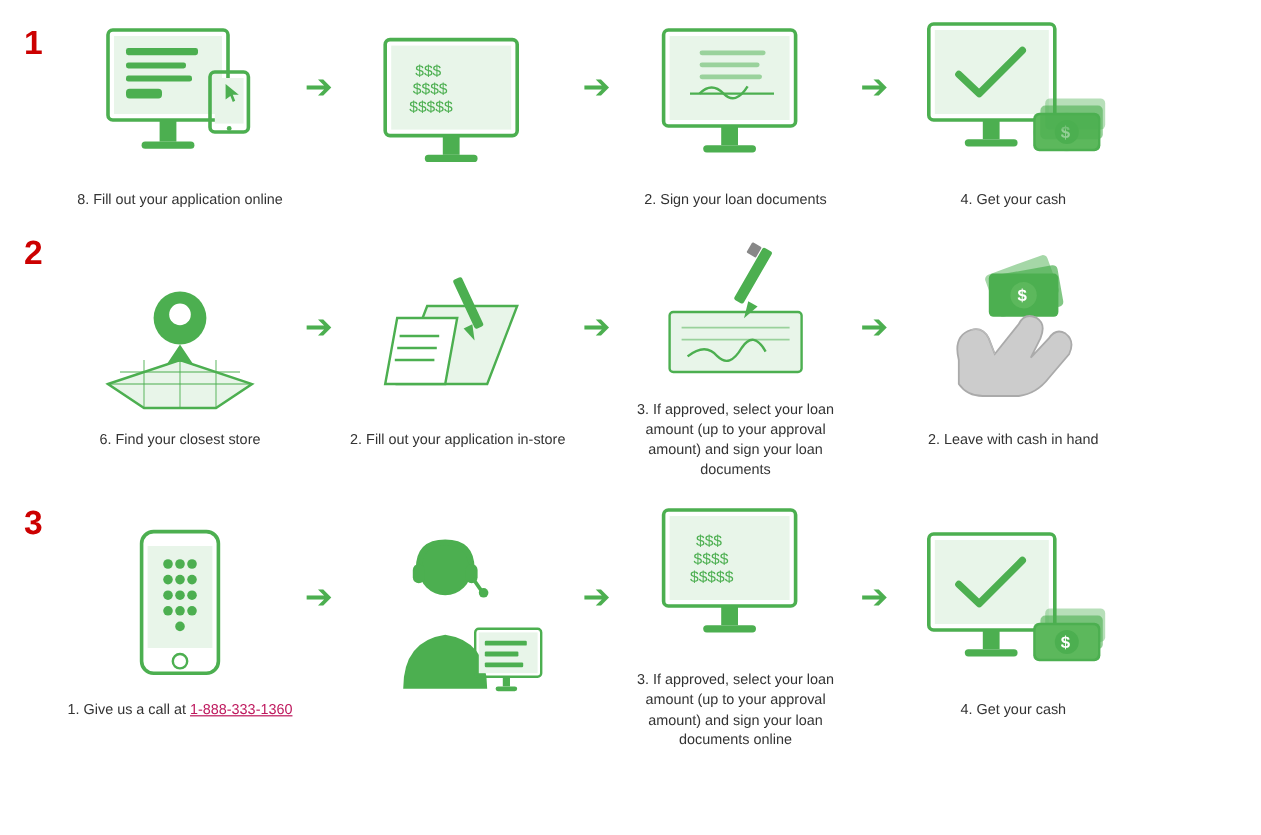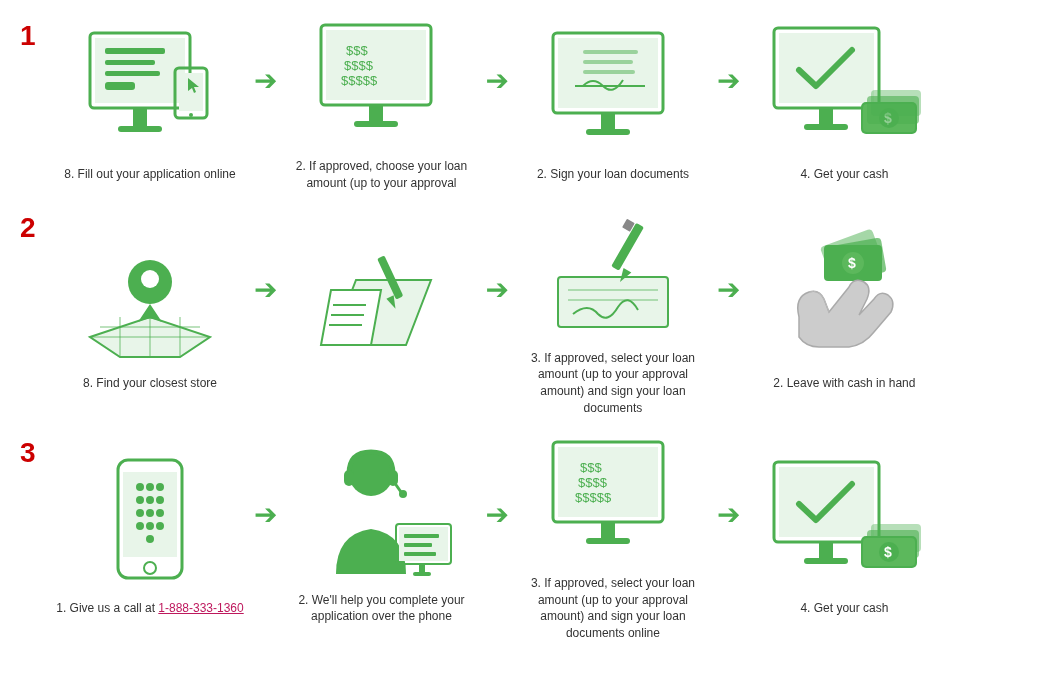--- a/index.html
+++ b/index.html
@@ -119,21 +119,20 @@
           <rect x="25" y="20" width="100" height="70" fill="#e8f5e9"></rect>
 
           <text x="45" y="45" font-size="13" fill="#4caf50" font-family="Arial">$$$</text>
           <text x="43" y="60" font-size="13" fill="#4caf50" font-family="Arial">$$$$</text>
           <text x="40" y="75" font-size="13" fill="#4caf50" font-family="Arial">$$$$$</text>
 
           <rect x="68" y="95" width="14" height="16" fill="#4caf50"></rect>
           <rect x="53" y="111" width="44" height="6" rx="3" fill="#4caf50"></rect>
         </svg>
       </div>
-      <div class="step-label">2. If approved, choose your loan amount (up to your approval</div>
     </div>
 
     <div class="arrow">➔</div>
 
     <div class="step">
       <div class="step-icon">
         <svg viewBox="0 0 160 140" xmlns="http://www.w3.org/2000/svg">
 
           <rect x="20" y="15" width="110" height="80" rx="4" fill="none" stroke="#4caf50" stroke-width="3"></rect>
           <rect x="25" y="20" width="100" height="70" fill="#e8f5e9"></rect>
@@ -195,40 +194,41 @@
           <line x1="30" y1="100" x2="130" y2="100" stroke="#4caf50" stroke-width="1.5" opacity="0.5"></line>
           <line x1="50" y1="90" x2="50" y2="130" stroke="#4caf50" stroke-width="1.5" opacity="0.5"></line>
           <line x1="80" y1="90" x2="80" y2="130" stroke="#4caf50" stroke-width="1.5" opacity="0.5"></line>
           <line x1="110" y1="90" x2="110" y2="130" stroke="#4caf50" stroke-width="1.5" opacity="0.5"></line>
 
           <circle cx="80" cy="55" r="22" fill="#4caf50"></circle>
           <circle cx="80" cy="52" r="9" fill="white"></circle>
           <path d="M80 77 L68 95 Q80 88 92 95 Z" fill="#4caf50"></path>
         </svg>
       </div>
-      <div class="step-label">8. Find your closest store</div>
+      <div class="step-label">6. Find your closest store</div>
     </div>
 
     <div class="arrow">➔</div>
 
     <div class="step">
       <div class="step-icon">
         <svg viewBox="0 0 160 140" xmlns="http://www.w3.org/2000/svg">
 
           <polygon points="30,110 55,45 130,45 105,110" fill="#e8f5e9" stroke="#4caf50" stroke-width="2"></polygon>
           <polygon points="20,110 30,55 80,55 70,110" fill="white" stroke="#4caf50" stroke-width="2"></polygon>
 
           <line x1="32" y1="70" x2="65" y2="70" stroke="#4caf50" stroke-width="2"></line>
           <line x1="30" y1="80" x2="63" y2="80" stroke="#4caf50" stroke-width="2"></line>
           <line x1="28" y1="90" x2="61" y2="90" stroke="#4caf50" stroke-width="2"></line>
 
           <rect x="85" y="20" width="8" height="45" rx="2" transform="rotate(-25 89 42)" fill="#4caf50"></rect>
           <polygon points="85,62 93,62 89,75" fill="#4caf50" transform="rotate(-25 89 62)"></polygon>
         </svg>
       </div>
+      <div class="step-label">2. Fill out your application in-store</div>
     </div>
 
     <div class="arrow">➔</div>
 
     <div class="step">
       <div class="step-icon">
         <svg viewBox="0 0 160 140" xmlns="http://www.w3.org/2000/svg">
 
           <rect x="25" y="75" width="110" height="50" rx="3" fill="#e8f5e9" stroke="#4caf50" stroke-width="2"></rect>
 
@@ -320,21 +320,20 @@
           <rect x="98" y="83" width="49" height="34" fill="#e8f5e9"></rect>
 
           <rect x="103" y="90" width="35" height="4" rx="1" fill="#4caf50"></rect>
           <rect x="103" y="99" width="28" height="4" rx="1" fill="#4caf50"></rect>
           <rect x="103" y="108" width="32" height="4" rx="1" fill="#4caf50"></rect>
 
           <rect x="118" y="120" width="6" height="8" fill="#4caf50"></rect>
           <rect x="112" y="128" width="18" height="4" rx="2" fill="#4caf50"></rect>
         </svg>
       </div>
-      <div class="step-label">2. We'll help you complete your application over the phone</div>
     </div>
 
     <div class="arrow">➔</div>
 
     <div class="step">
       <div class="step-icon">
         <svg viewBox="0 0 160 140" xmlns="http://www.w3.org/2000/svg">
 
           <rect x="20" y="15" width="110" height="80" rx="4" fill="none" stroke="#4caf50" stroke-width="3"></rect>
           <rect x="25" y="20" width="100" height="70" fill="#e8f5e9"></rect>

